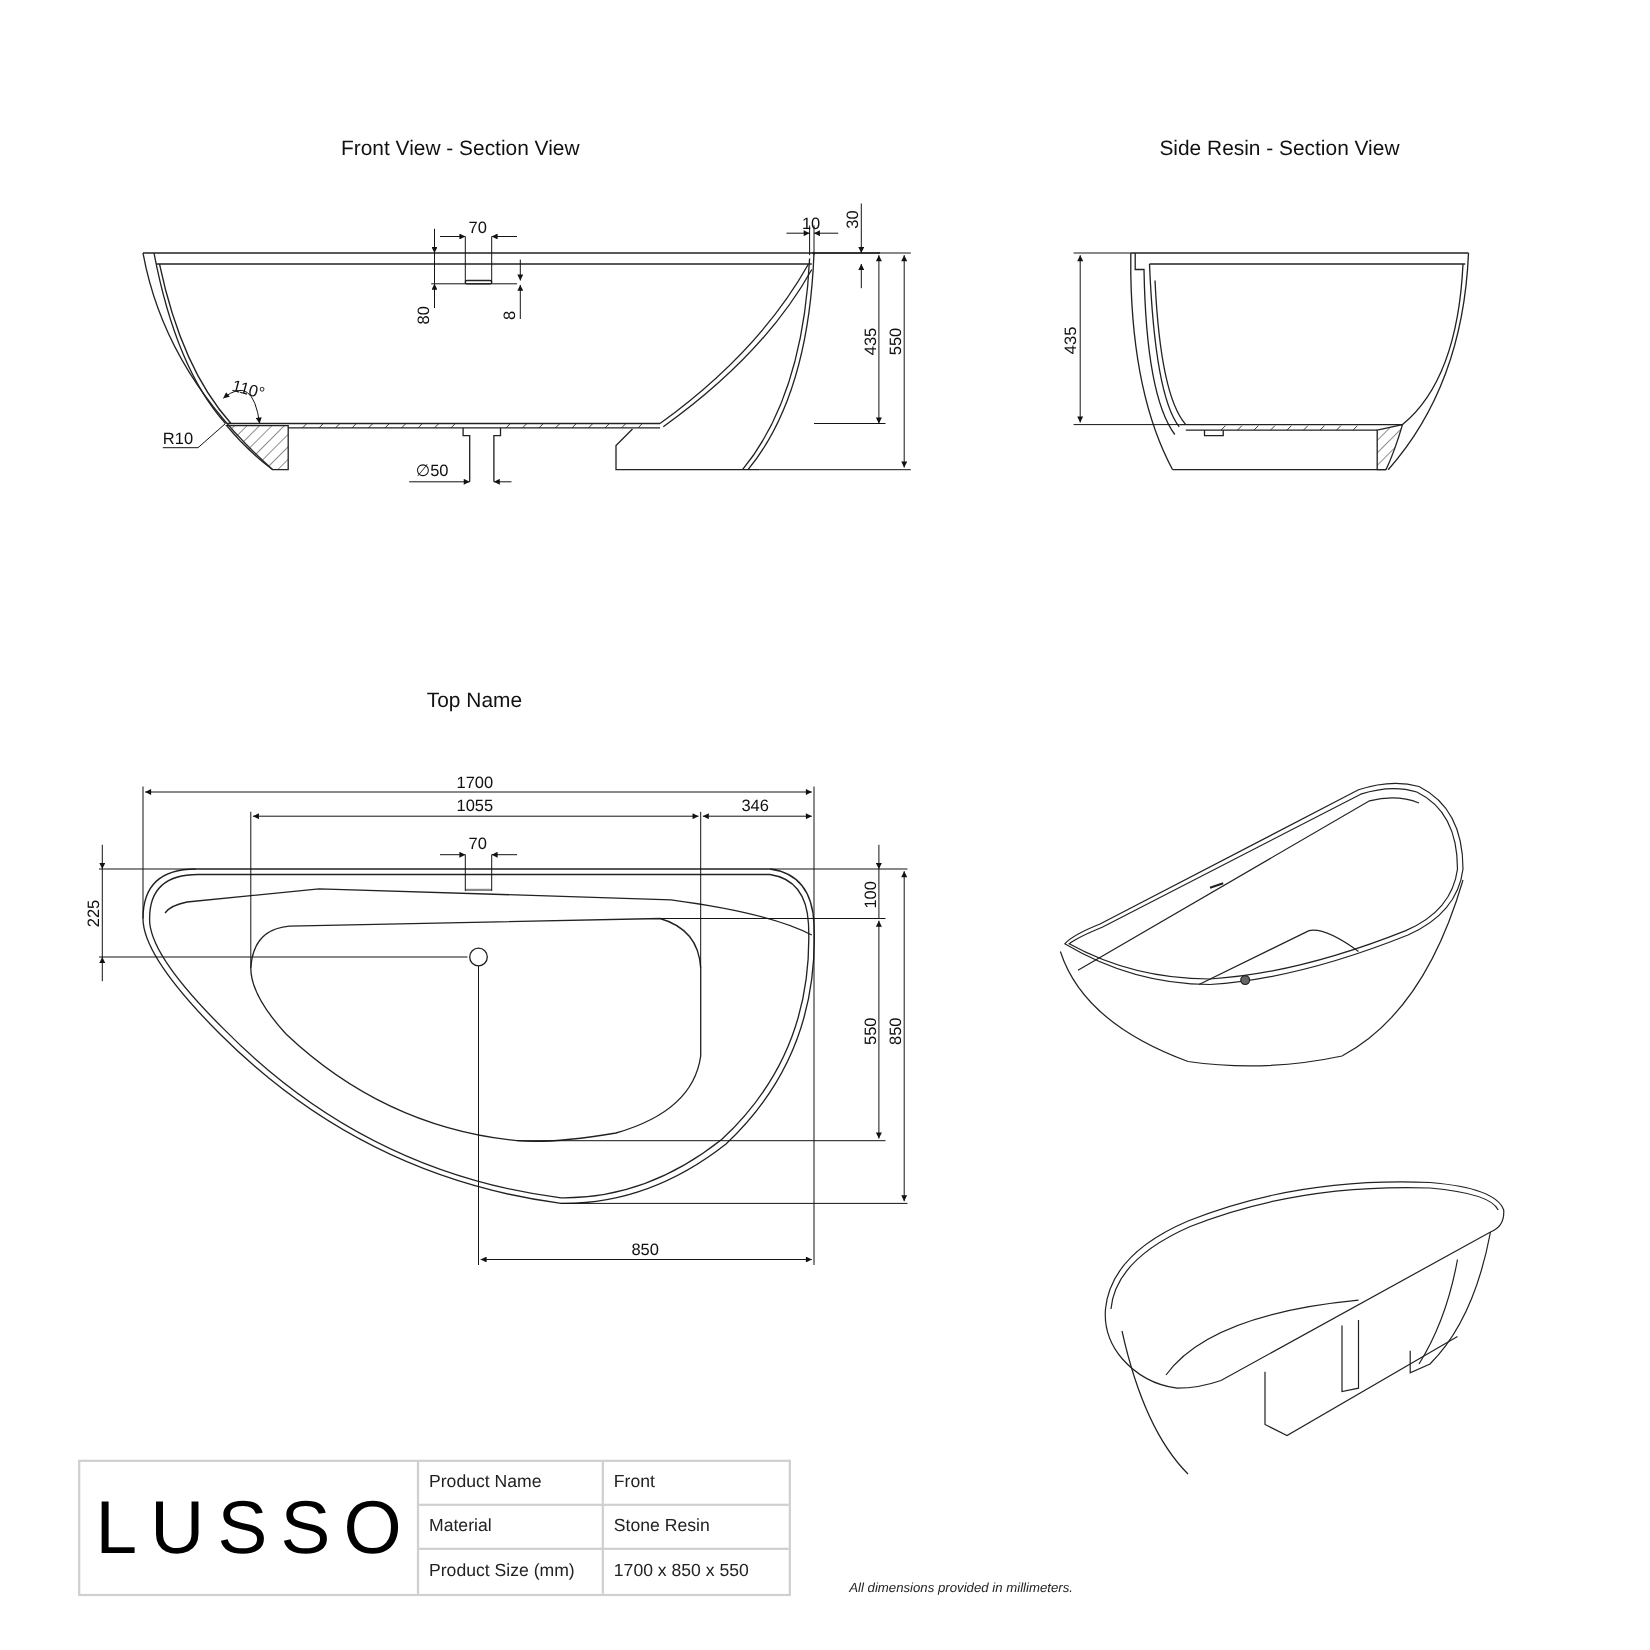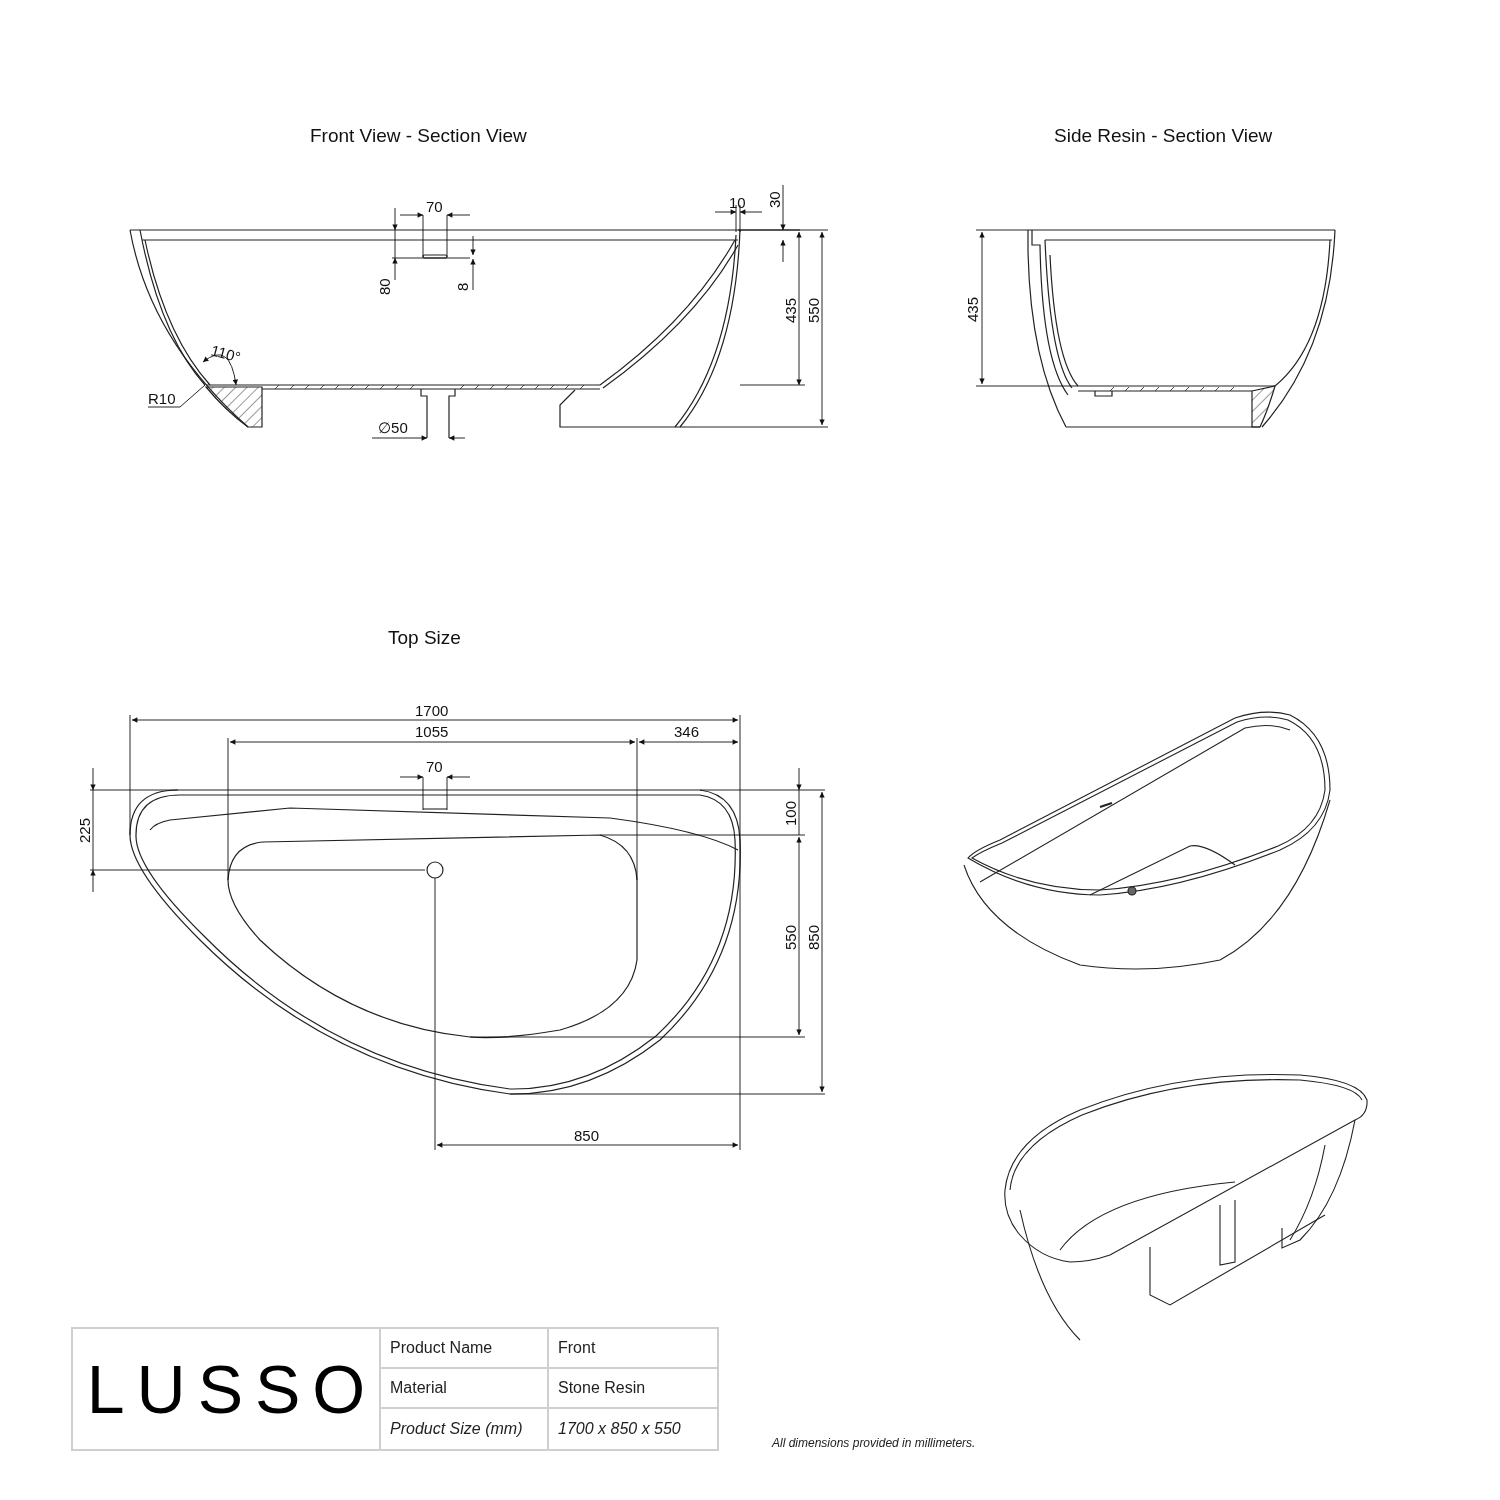--- a/index.html
+++ b/index.html
@@ -6,29 +6,29 @@
   body { width: 1500px; height: 1500px; position: relative; overflow: hidden; font-family: "Liberation Sans", sans-serif; color: #111; }
   .title { position: absolute; font-size: 19px; color: #111; white-space: nowrap; }
   svg.drawing { position: absolute; left: 0; top: 0; }
   .dim { font-family: "Liberation Sans", sans-serif; font-size: 15px; fill: #111; }
   .table-box { position: absolute; left: 71px; top: 1327px; width: 648px; height: 124px; border: 2px solid #cfcfcf; box-sizing: border-box; display: flex; }
   .logo-cell { width: 306px; border-right: 2px solid #cfcfcf; display: flex; align-items: center; justify-content: center; }
   .logo { font-size: 68px; letter-spacing: 12px; font-weight: 500; color: #000; padding-left: 12px; }
   .grid { flex: 1; display: grid; grid-template-columns: 168px 1fr; grid-template-rows: 1fr 1fr 1fr; }
   .cell { font-size: 16px; color: #222; display: flex; align-items: center; padding-left: 9px; border-bottom: 2px solid #cfcfcf; }
   .cell.label { border-right: 2px solid #cfcfcf; }
-  .cell.last { border-bottom: none; font-style: italic; }
+  .cell.last { border-bottom: none; }
   .note { position: absolute; left: 772px; top: 1436px; font-size: 12px; font-style: italic; color: #222; white-space: nowrap; }
 </style>
 </head>
 <body>
 
 <div class="title" style="left:310px; top:125px;">Front View - Section View</div>
 <div class="title" style="left:1054px; top:125px;">Side Resin - Section View</div>
-<div class="title" style="left:388px; top:627px;">Top Size</div>
+<div class="title" style="left:388px; top:627px;">Top Name</div>
 
 <svg class="drawing" width="1500" height="1500" viewBox="0 0 1500 1500">
   <defs>
     <marker id="arr" viewBox="0 0 10 10" refX="10" refY="5" markerWidth="9" markerHeight="6" orient="auto-start-reverse">
       <path d="M0,0 L10,5 L0,10 z" fill="#111"></path>
     </marker>
     <pattern id="hatch" width="8" height="8" patternUnits="userSpaceOnUse" patternTransform="rotate(45)">
       <line x1="0" y1="0" x2="0" y2="8" stroke="#333" stroke-width="1"></line>
     </pattern>
   </defs>

